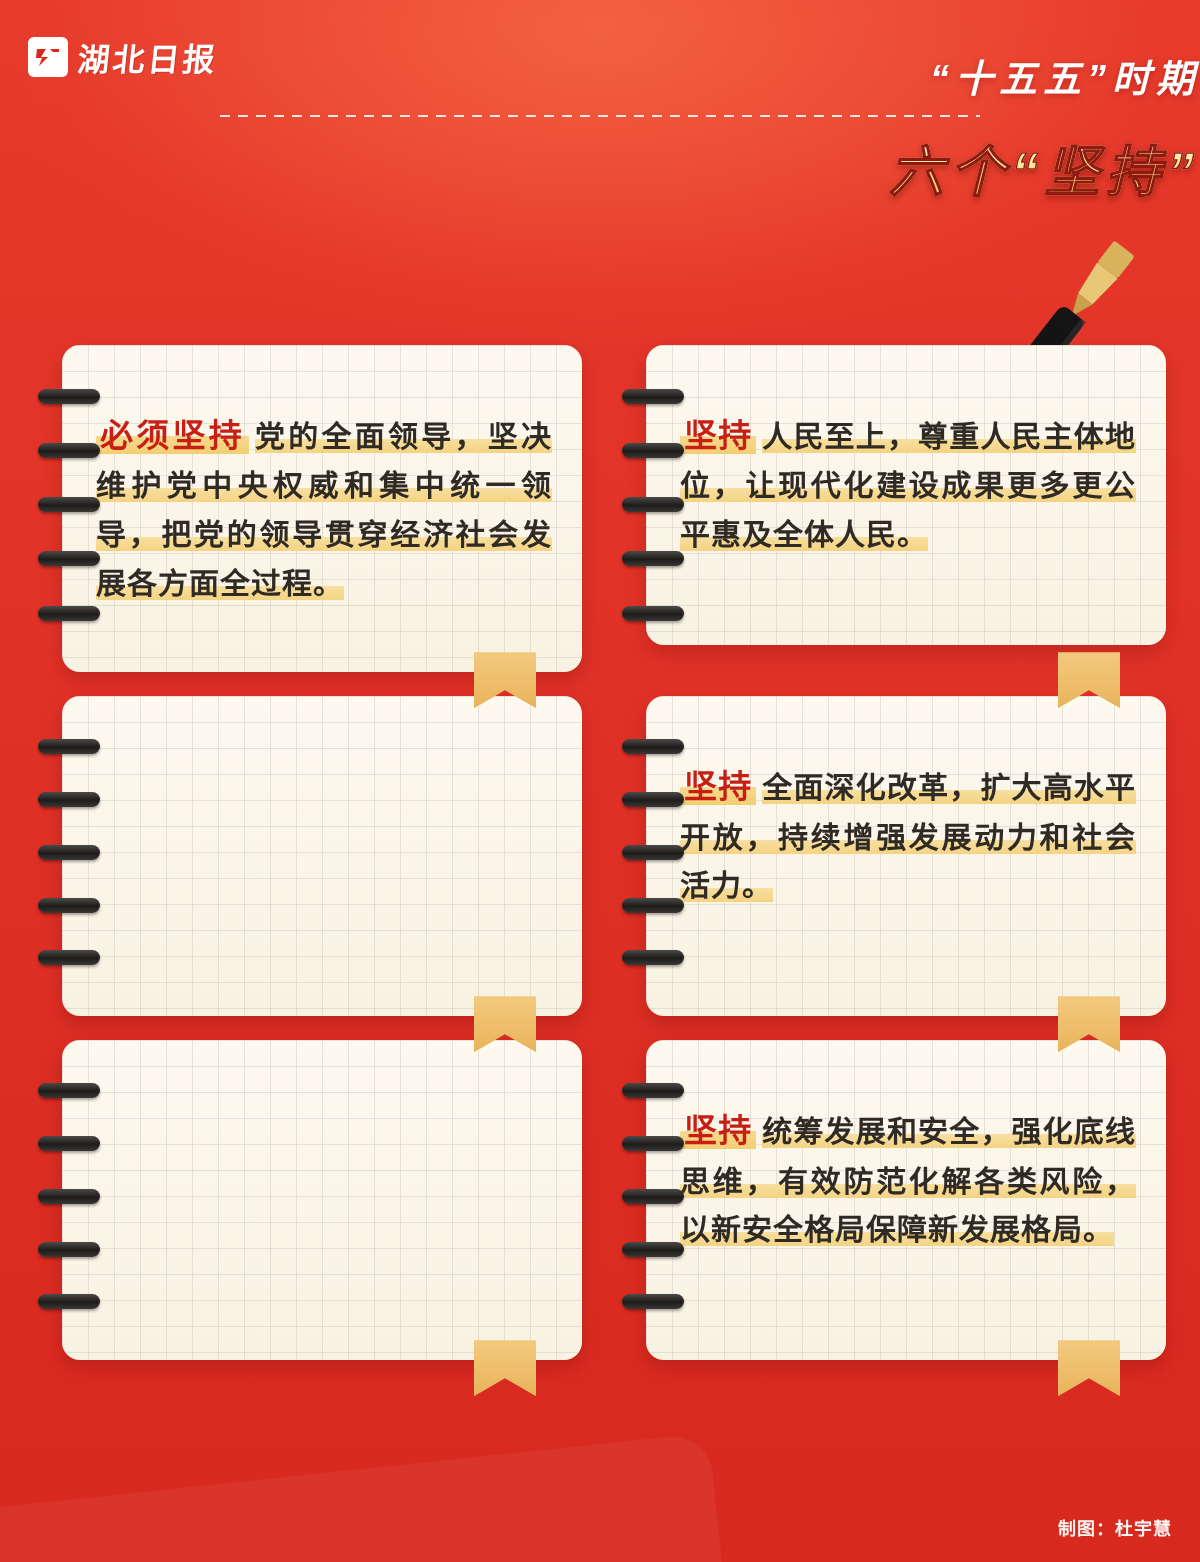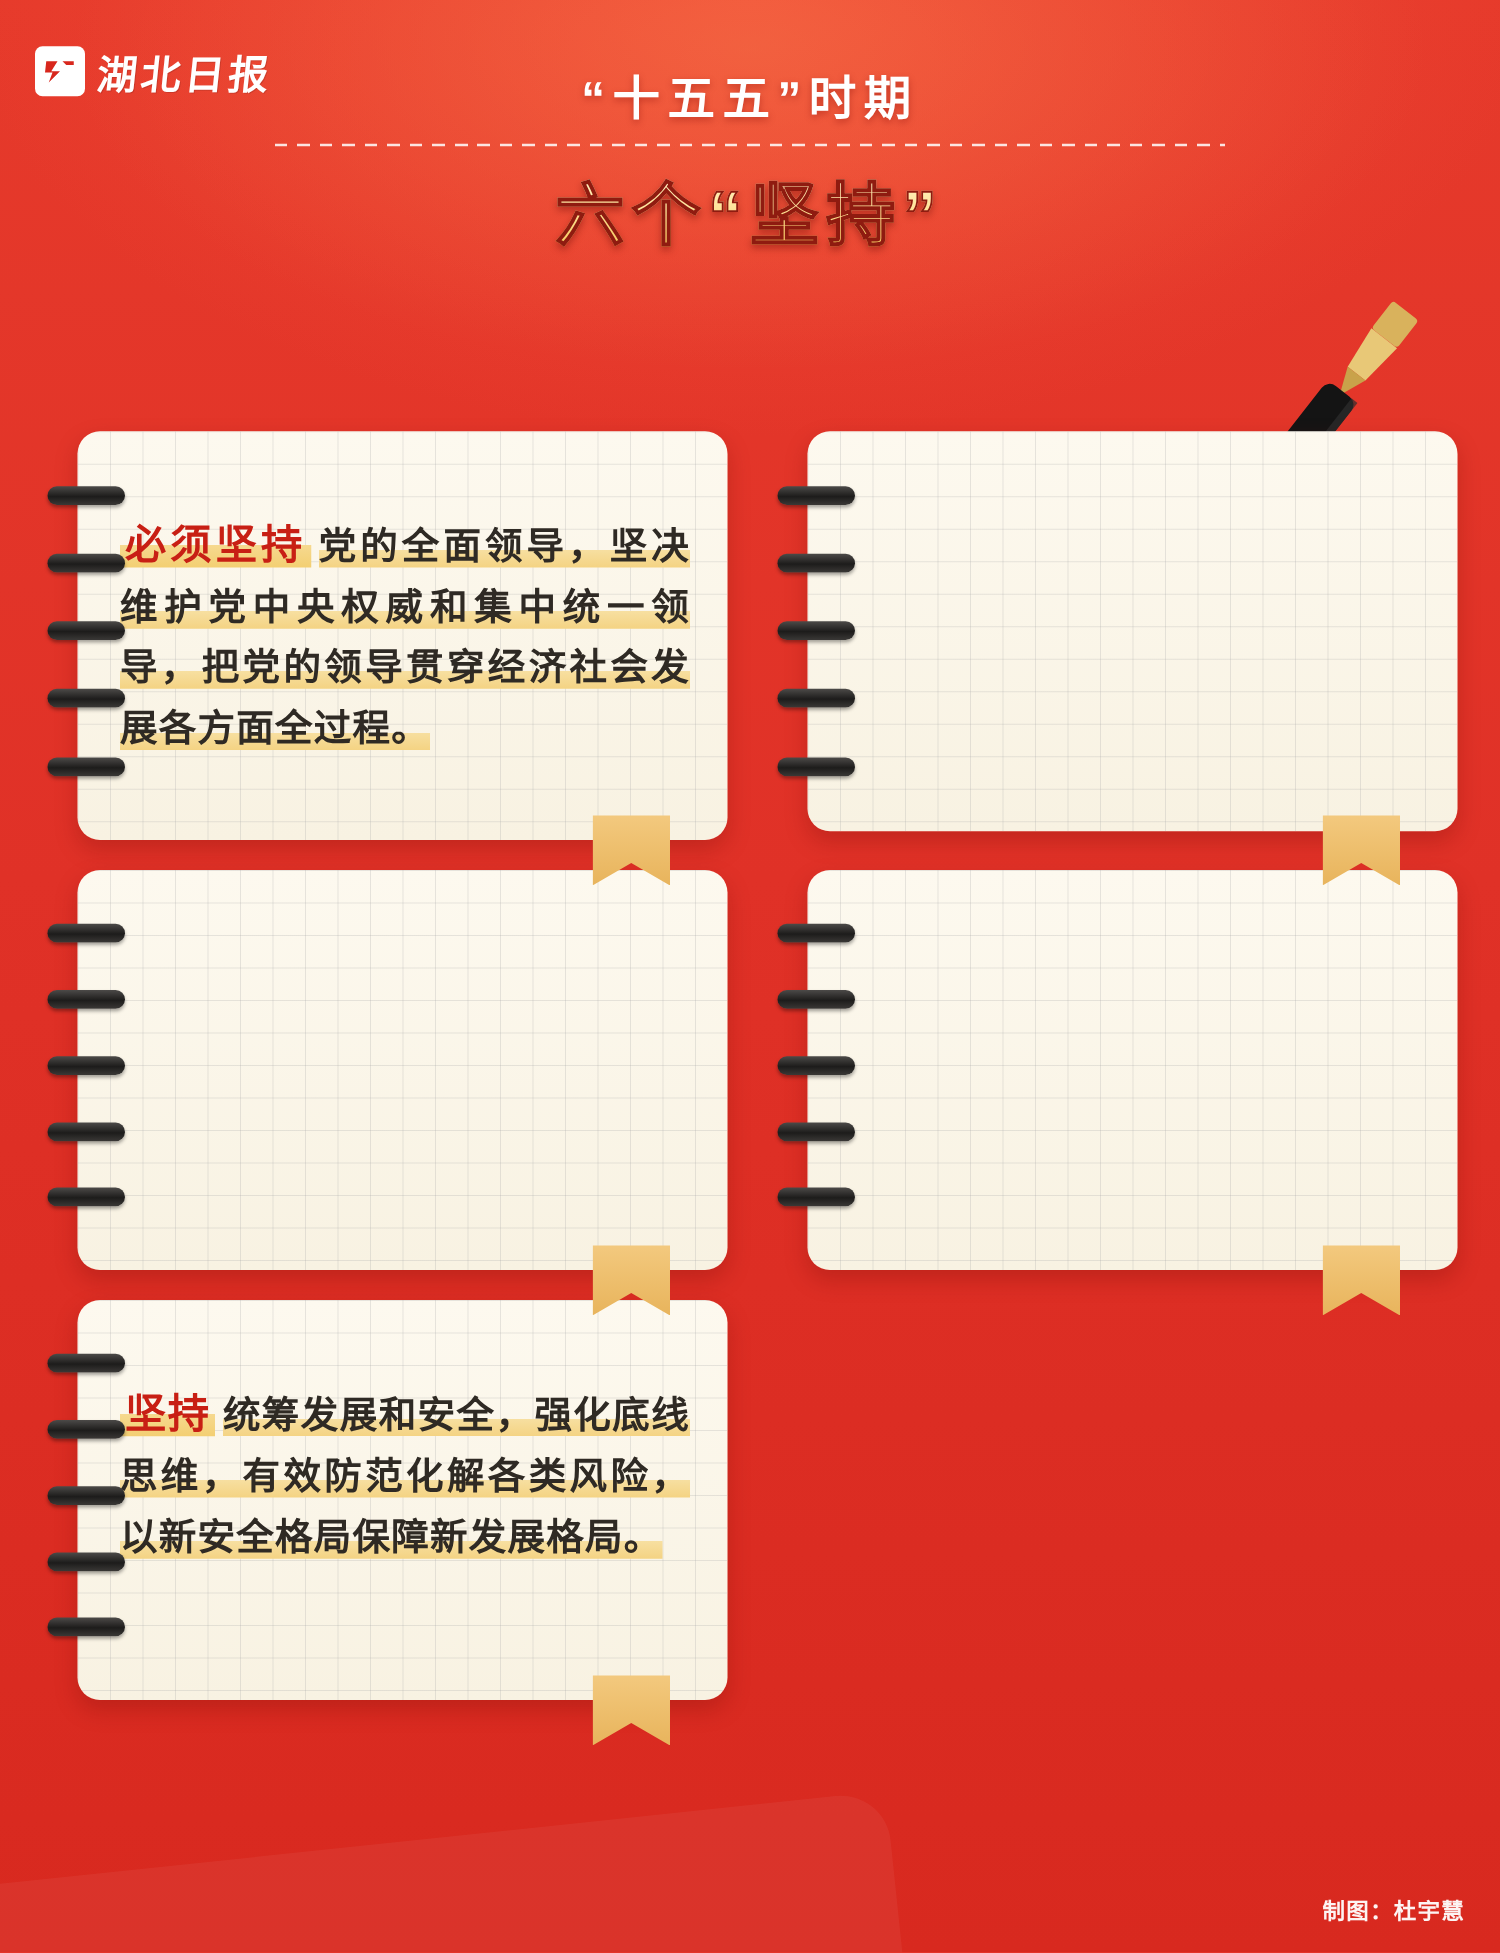--- a/index.html
+++ b/index.html
@@ -75,21 +75,22 @@
     transform: skewX(-6deg);
     text-shadow: 1px 1px 0 rgba(0,0,0,0.12);
   }
 
   
   .title-block {
     position: absolute;
     top: 48px;
     left: 0;
     width: 1200px;
-    text-align: center;
+    text-align: right;
+    font-style: italic;
   }
   .title-line1 {
     color: #ffffff;
     font-size: 38px;
     font-weight: bold;
     letter-spacing: 6px;
     margin-bottom: 10px;
     text-shadow: 0 2px 6px rgba(120,0,0,0.35);
   }
   .title-main {
@@ -292,38 +293,61 @@
       <div class="spiral">
         <span class="ring"></span>
         <span class="ring"></span>
         <span class="ring"></span>
         <span class="ring"></span>
         <span class="ring"></span>
       </div>
       <div class="ribbon"></div>
     </div>
 
+    <div class="card-wrap">
+      <div class="card">
+        <div class="grid-paper"></div>
+        <div class="card-inner">
+          <p class="card-text">
+            <span class="kw">坚持</span><span class="hl">人民至上，尊重人民主体地位，让现代化建设成果更多更公平惠及全体人民。</span>
+          </p>
+        </div>
+      </div>
+      <div class="spiral">
+        <span class="ring"></span>
+        <span class="ring"></span>
+        <span class="ring"></span>
+        <span class="ring"></span>
+        <span class="ring"></span>
+      </div>
+      <div class="ribbon"></div>
+    </div>
 
     <div class="card-wrap">
       <div class="card tall">
         <div class="grid-paper"></div>
       </div>
       <div class="spiral">
         <span class="ring"></span>
         <span class="ring"></span>
         <span class="ring"></span>
         <span class="ring"></span>
         <span class="ring"></span>
       </div>
       <div class="ribbon"></div>
     </div>
 
     <div class="card-wrap">
       <div class="card tall">
         <div class="grid-paper"></div>
+        <div class="card-inner">
+          <p class="card-text">
+            <span class="kw">坚持</span><span class="hl">全面深化改革，扩大高水平开放，持续增强发展动力和社会活力。</span>
+          </p>
+        </div>
       </div>
       <div class="spiral">
         <span class="ring"></span>
         <span class="ring"></span>
         <span class="ring"></span>
         <span class="ring"></span>
         <span class="ring"></span>
       </div>
       <div class="ribbon"></div>
     </div>

